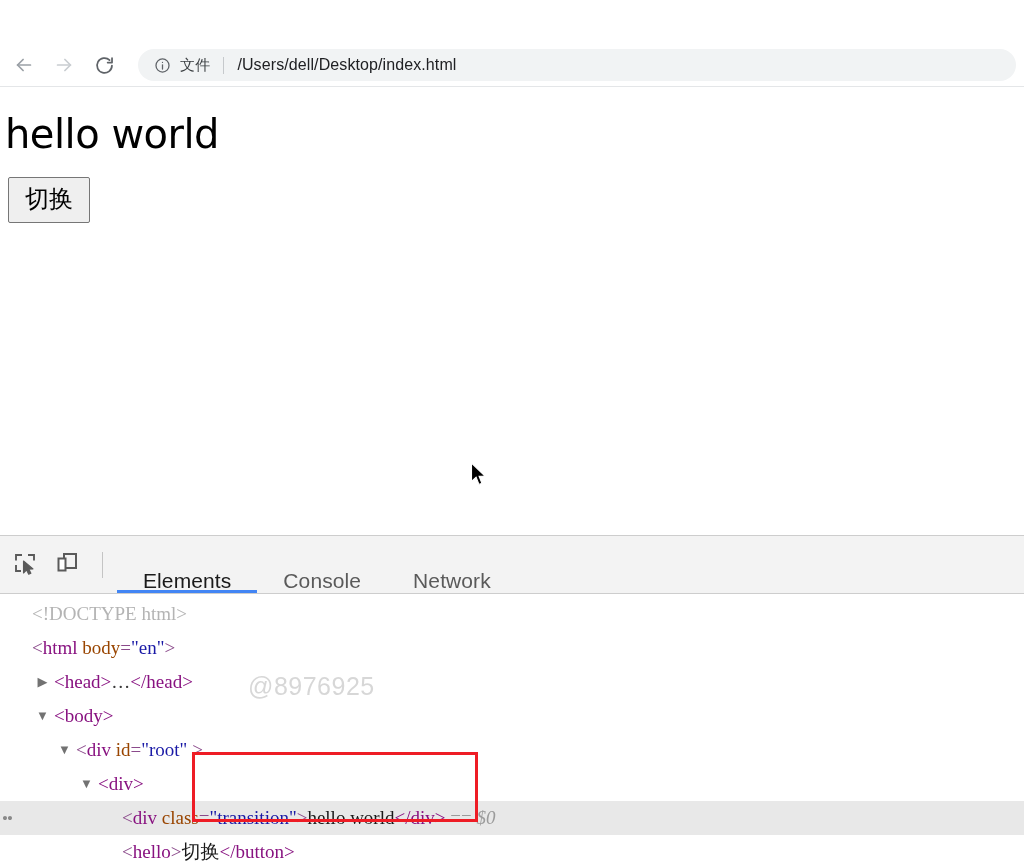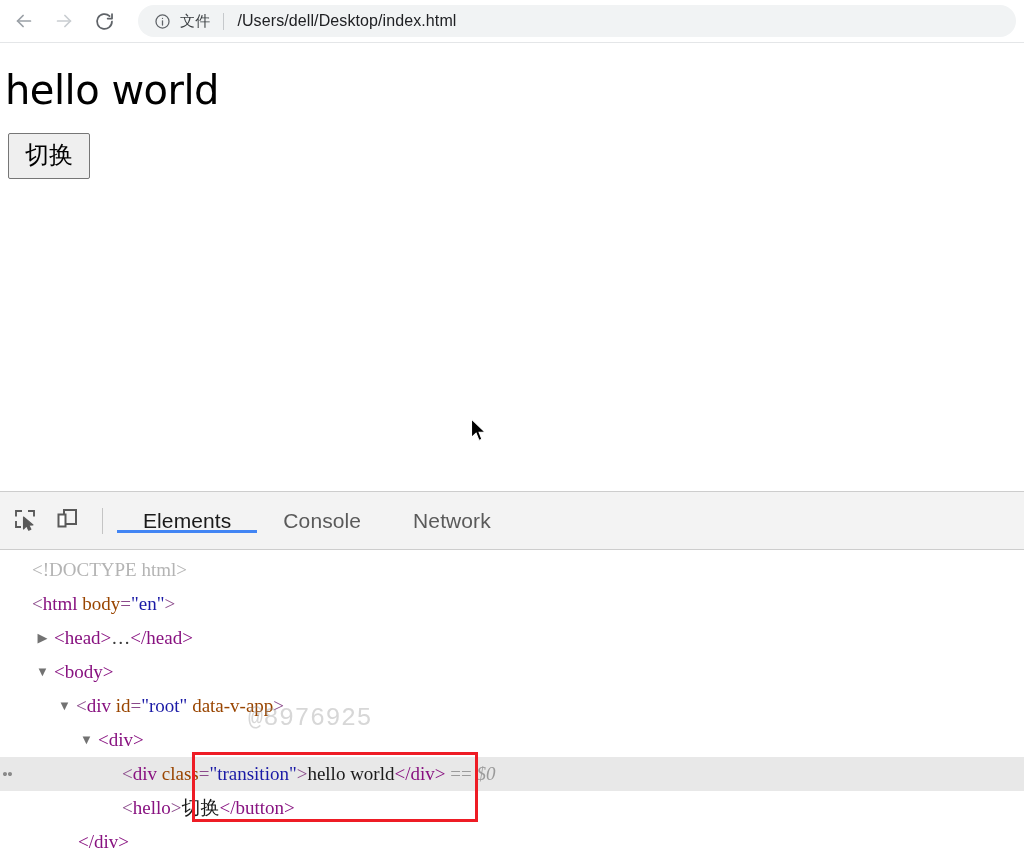--- a/index.html
+++ b/index.html
@@ -18,20 +18,21 @@
   
   .browser-toolbar {
     position: relative;
     height: 43px;
     background: #ffffff;
     border-bottom: 1px solid #e4e6e8;
     display: flex;
     align-items: center;
     padding: 0 0 0 4px;
     box-sizing: border-box;
+    margin-top: 44px;
   }
   .nav-btn {
     width: 40px;
     height: 40px;
     display: flex;
     align-items: center;
     justify-content: center;
     border-radius: 50%;
     flex: 0 0 auto;
   }
@@ -147,21 +148,21 @@
   .dt-icon-btn:first-child { margin-left: 4px; }
   .dt-vsep {
     width: 1px;
     height: 26px;
     background: #c4c4c4;
     margin: 0 14px 0 14px;
     flex: 0 0 auto;
   }
   .dt-tabs {
     display: flex;
-    align-items: center;
+    align-items: flex-end;
     height: 100%;
     flex: 1 1 auto;
     overflow: hidden;
   }
   .dt-tab {
     display: flex;
     align-items: center;
     padding: 0 26px;
     font-size: 21px;
     color: #5a5a5a;
@@ -254,22 +255,22 @@
     height: 70px;
     border: 3px solid #ee1c25;
     box-sizing: border-box;
     pointer-events: none;
     z-index: 20;
   }
 
   .watermark {
     position: absolute;
     left: 248px;
-    top: 704px;
-    font-family: Liberation Mono, monospace;
+    top: 672px;
+    font-family: Liberation Sans, sans-serif;
     font-size: 25px;
     color: rgba(150,150,150,0.38);
     letter-spacing: 0.5px;
     pointer-events: none;
     z-index: 15;
   }
 </style>
 </head>
 <body>
 
@@ -398,21 +399,20 @@
 
     <div class="dom-row ind3">
       <span class="twisty">▼</span>
       <span class="tok-punct">&lt;</span>
         <span class="tok-tag">div</span>
         <span class="tok-punct">&nbsp;</span>
         <span class="tok-attr">id</span>
         <span class="tok-punct">=</span>
         <span class="tok-value">"root"</span>
         <span class="tok-punct">&nbsp;</span>
-        <span class="tok-attr">data-v-app</span>
         <span class="tok-punct">&gt;</span>
     </div>
 
     <div class="dom-row ind4">
       <span class="twisty">▼</span>
       <span class="tok-tag">&lt;div&gt;</span>
     </div>
 
     <div class="dom-row ind5 selected">
       <span class="sel-dots">••</span>

